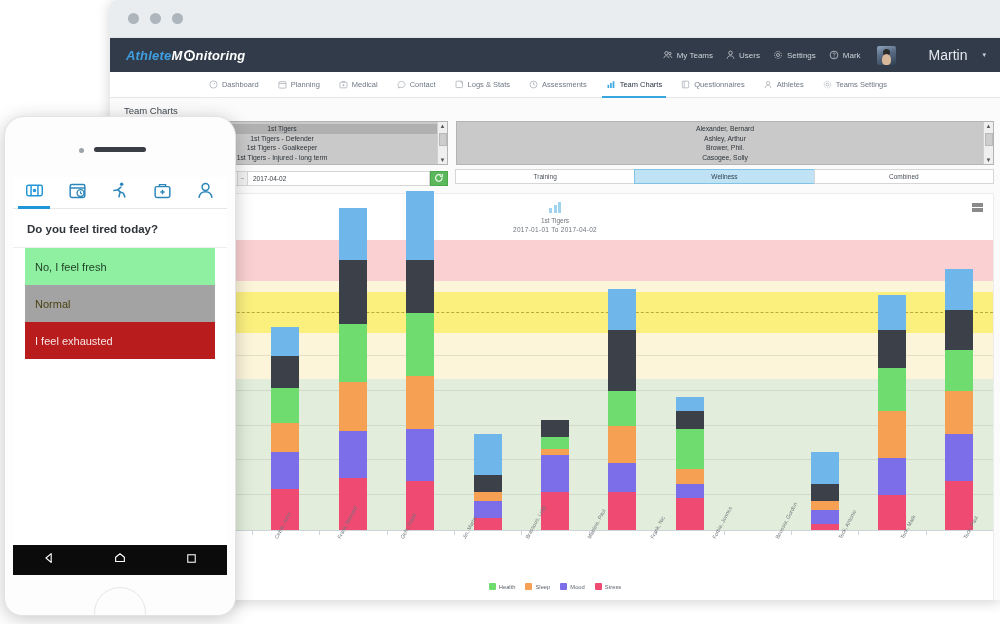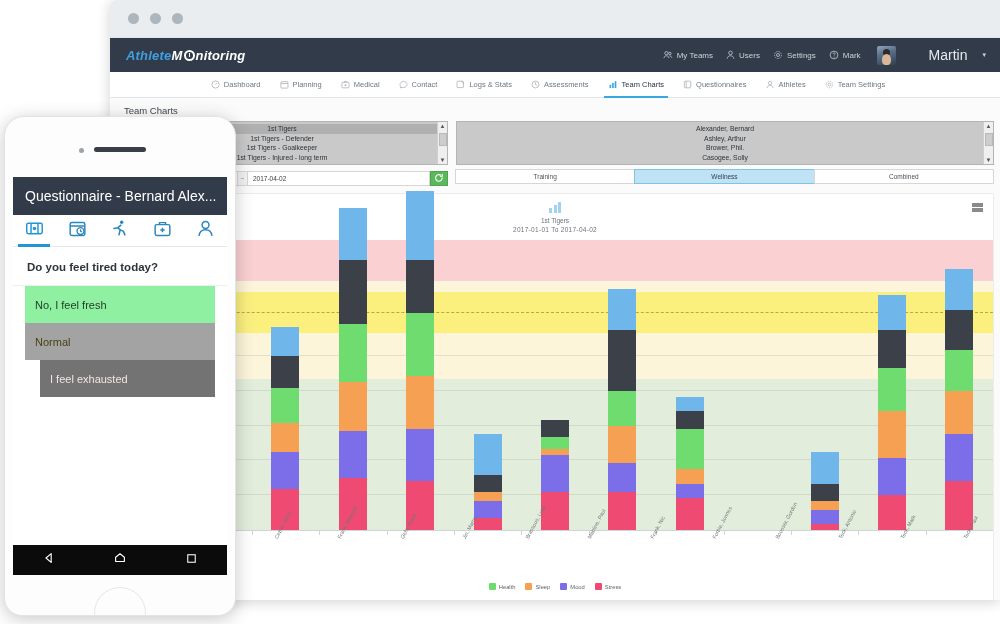--- a/index.html
+++ b/index.html
@@ -403,21 +403,21 @@
           </span>
         <span>Athletes</span>
       </div>
       <div class="subnav-item">
         <span>
             <svg width="9" height="9" viewBox="0 0 14 14">
               <circle cx="7" cy="7" r="2.2" fill="none" stroke="#8c949e" stroke-width="1.2"></circle>
               <circle cx="7" cy="7" r="5.2" fill="none" stroke="#8c949e" stroke-width="1.2" stroke-dasharray="2 1.5"></circle>
             </svg>
           </span>
-        <span>Team Settings</span>
+        <span>Teams Settings</span>
       </div>
     </div>
 
     <div class="page">
       <div class="page-title">Team Charts</div>
 
       <div class="selectors">
         <div class="listbox left">
           <div class="lb-row sel">1st Tigers</div>
           <div class="lb-row">1st Tigers - Defender</div>
@@ -698,21 +698,20 @@
       </div>
     </div>
   </div>
 
   <div class="phone">
     <div class="ph-top">
       <div class="ph-speaker"></div>
       <div class="ph-cam"></div>
     </div>
     <div class="ph-screen">
-      <div class="ph-header">Questionnaire - Bernard Alex...</div>
       <div class="ph-tabs">
         <div class="ph-tab active">
           <span>
             <svg width="19" height="19" viewBox="0 0 22 22">
                 <rect x="2" y="5" width="18" height="12" rx="2" fill="none" stroke="#2196d6" stroke-width="1.7"></rect>
                 <path d="M7 5v12M15 5v12" stroke="#2196d6" stroke-width="1.7"></path>
                 <circle cx="11" cy="11" r="2" fill="#2196d6"></circle>
               </svg>
           </span>
         </div>
@@ -748,21 +747,21 @@
                 <circle cx="11" cy="7" r="4" fill="none" stroke="#2c86bb" stroke-width="1.7"></circle>
                 <path d="M3.5 19.5c.6-4.6 3.8-7 7.5-7s6.9 2.4 7.5 7" fill="none" stroke="#2c86bb" stroke-width="1.7"></path>
               </svg>
           </span>
         </div>
       </div>
       <div class="ph-q">Do you feel tired today?</div>
       <div class="ph-opts" id="ph-opts">
           <div class="ph-opt" style="background: rgb(142, 240, 160); color: rgb(31, 61, 36);">No, I feel fresh</div>
           <div class="ph-opt" style="background: #a3a3a3; color: rgb(74, 66, 18);">Normal</div>
-          <div class="ph-opt" style="background: #737373; color: rgb(246, 228, 228); margin-left: 15px;">I feel exhausted</div>
+          <div class="ph-opt" style="background: #b91c1c; color: rgb(246, 228, 228);">I feel exhausted</div>
         </div>
     </div>
     <div class="ph-nav">
       <span>
         <svg width="14" height="14" viewBox="0 0 16 16">
             <path d="M10.5 3L4.5 8l6 5z" fill="none" stroke="#fff" stroke-width="1.3" stroke-linejoin="round"></path>
           </svg>
       </span>
       <span>
         <svg width="14" height="14" viewBox="0 0 16 16">

